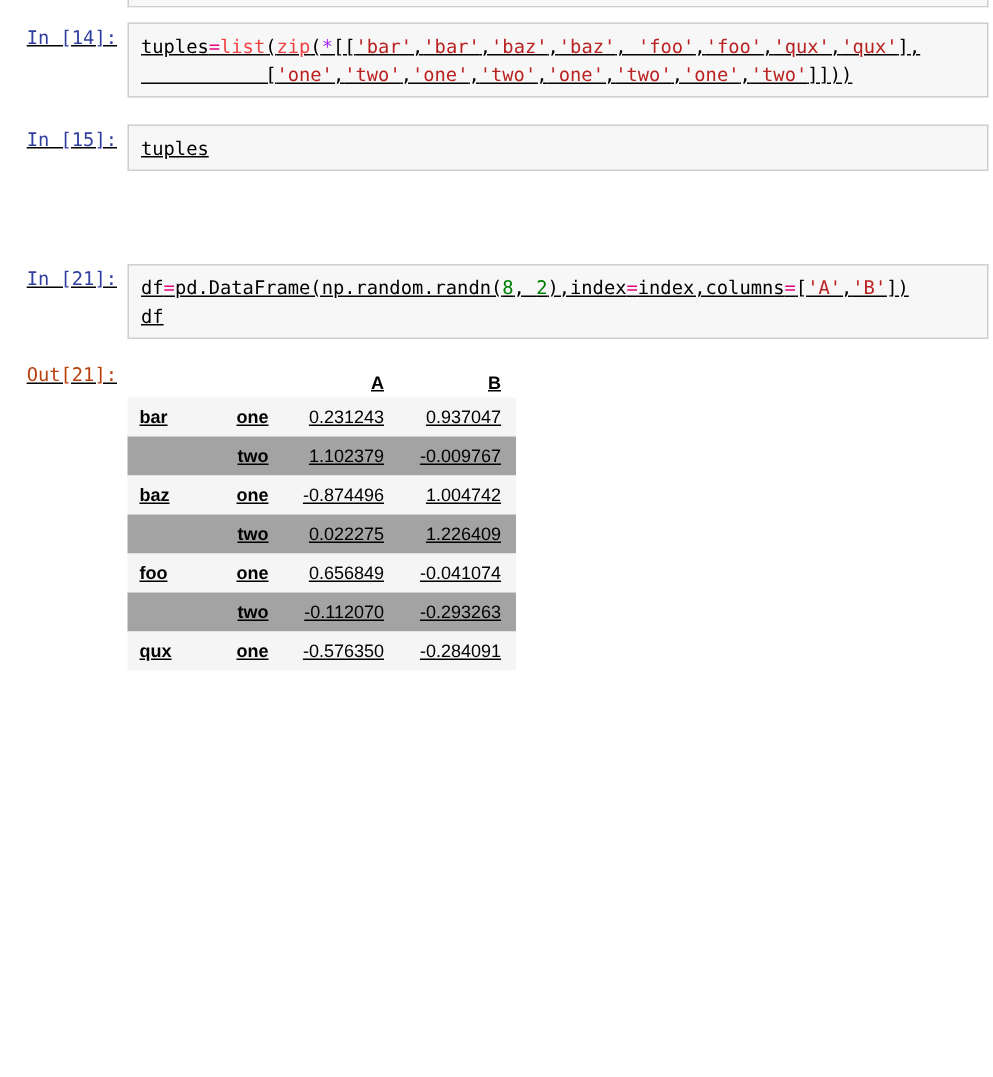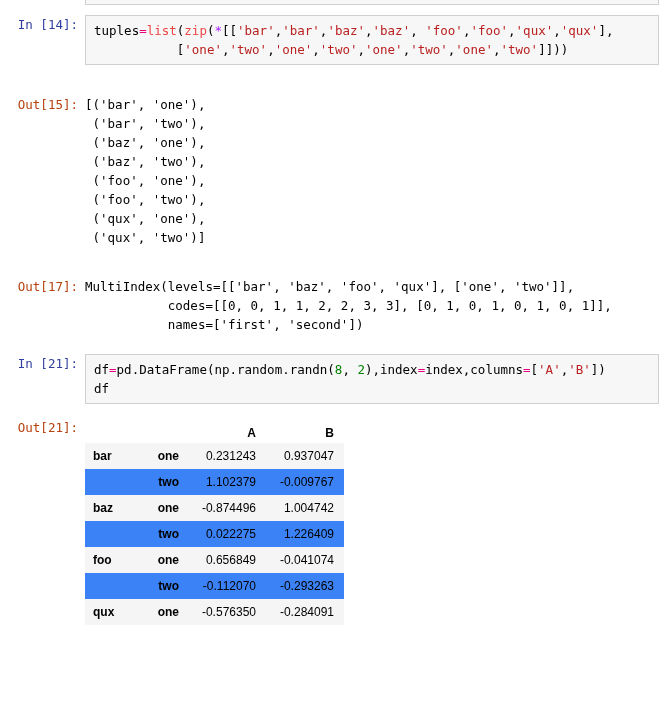--- a/index.html
+++ b/index.html
@@ -12,20 +12,21 @@
     height: 718px;
     overflow: hidden;
     font-family: "Liberation Sans", sans-serif;
     color: #000000;
   }
 
   .notebook {
     position: relative;
     width: 530px;
     height: 718px;
+    text-decoration: underline;
   }
 
   
   .cell {
     display: flex;
     align-items: flex-start;
     width: 662px;
   }
 
   .prompt {
@@ -108,21 +109,21 @@
     text-align: left;
     padding: 4px 9px 5px 8px;
     font-weight: bold;
     border-bottom: 1.4px solid #000000;
   }
   table.df thead tr.idxnames th.colblank {
     border-bottom: 1.4px solid #000000;
   }
 
   table.df tbody tr.odd  { background: #f5f5f5; margin-top: 24px; }
-  table.df tbody tr.even { background: #3b82f6; }
+  table.df tbody tr.even { background: #a3a3a3; }
 
   table.df tbody th.lvl0 {
     font-weight: bold;
     text-align: left;
     padding: 5px 9px 5px 8px;
     vertical-align: middle;
     white-space: nowrap;
   }
   table.df tbody th.lvl1 {
     font-weight: bold;
@@ -174,46 +175,33 @@
   <div class="gap-10"></div>
 
   <div class="cell">
     <div class="prompt in">In [14]:</div>
     <div class="input-box" id="code-14"><span class="t-pl">tuples</span><span class="t-eq">=</span><span class="t-bi">list</span><span class="t-pl">(</span><span class="t-bi">zip</span><span class="t-pl">(</span><span class="t-op">*</span><span class="t-pl">[[</span><span class="t-str">'bar'</span><span class="t-pl">,</span><span class="t-str">'bar'</span><span class="t-pl">,</span><span class="t-str">'baz'</span><span class="t-pl">,</span><span class="t-str">'baz'</span><span class="t-pl">, </span><span class="t-str">'foo'</span><span class="t-pl">,</span><span class="t-str">'foo'</span><span class="t-pl">,</span><span class="t-str">'qux'</span><span class="t-pl">,</span><span class="t-str">'qux'</span><span class="t-pl">],</span>
 <span class="t-pl">           [</span><span class="t-str">'one'</span><span class="t-pl">,</span><span class="t-str">'two'</span><span class="t-pl">,</span><span class="t-str">'one'</span><span class="t-pl">,</span><span class="t-str">'two'</span><span class="t-pl">,</span><span class="t-str">'one'</span><span class="t-pl">,</span><span class="t-str">'two'</span><span class="t-pl">,</span><span class="t-str">'one'</span><span class="t-pl">,</span><span class="t-str">'two'</span><span class="t-pl">]]))</span></div>
   </div>
 
   <div class="gap-18"></div>
 
+  <div class="cell">
+    <div class="prompt in">In [15]:</div>
+    <div class="input-box" id="code-15"><span class="t-pl">tuples</span></div>
+  </div>
 
   <div class="gap-12"></div>
 
-  <div class="cell">
-    <div class="prompt out">Out[15]:</div>
-    <div class="output-text">[('bar', 'one'),
- ('bar', 'two'),
- ('baz', 'one'),
- ('baz', 'two'),
- ('foo', 'one'),
- ('foo', 'two'),
- ('qux', 'one'),
- ('qux', 'two')]</div>
-  </div>
 
   <div class="gap-18"></div>
 
 
   <div class="gap-12"></div>
 
-  <div class="cell">
-    <div class="prompt out">Out[17]:</div>
-    <div class="output-text">MultiIndex(levels=[['bar', 'baz', 'foo', 'qux'], ['one', 'two']],
-           codes=[[0, 0, 1, 1, 2, 2, 3, 3], [0, 1, 0, 1, 0, 1, 0, 1]],
-           names=['first', 'second'])</div>
-  </div>
 
   <div class="gap-20"></div>
 
   <div class="cell">
     <div class="prompt in">In [21]:</div>
     <div class="input-box" id="code-21"><span class="t-pl">df</span><span class="t-eq">=</span><span class="t-pl">pd.DataFrame(np.random.randn(</span><span class="t-num">8</span><span class="t-pl">, </span><span class="t-num">2</span><span class="t-pl">),index</span><span class="t-eq">=</span><span class="t-pl">index,columns</span><span class="t-eq">=</span><span class="t-pl">[</span><span class="t-str">'A'</span><span class="t-pl">,</span><span class="t-str">'B'</span><span class="t-pl">])</span>
 <span class="t-pl">df</span></div>
   </div>
 
   <div class="gap-14"></div>

